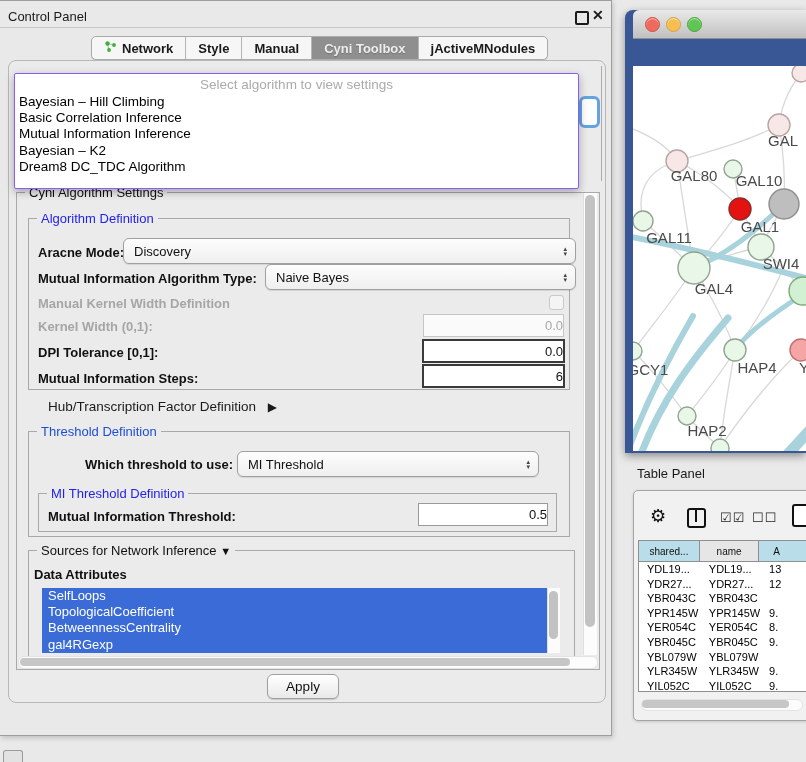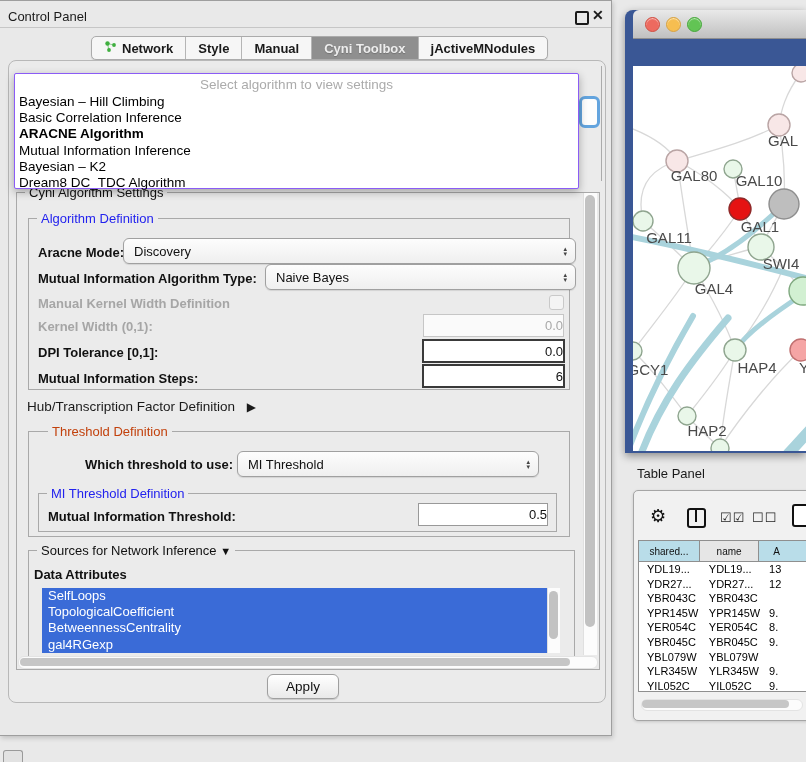--- a/index.html
+++ b/index.html
@@ -32,21 +32,21 @@
   
   .dd{left:14px;top:73px;width:563px;height:114px;background:#FFFFFF;border:1px solid #8b5cf6;border-radius:2px;box-shadow:0 3px 9px rgba(0,0,0,.3);z-index:40;}
   .dd-ph{text-align:center;font-size:13.5px;color:#ABABAB;padding-top:3px;height:17px;}
   .dd-item{font-size:13.5px;line-height:16.2px;padding-left:4px;color:#000;white-space:nowrap;}
   .dd-item.bold{font-weight:bold;}
 
   
   .grp{border:1px solid #A9A9A9;background:transparent;}
   .grp-title{position:absolute;top:-8px;left:8px;background:#EBEBEB;padding:0 4px;font-size:13px;white-space:nowrap;}
   .t-blue{color:#2222EE;}
-  .t-green{color:#c2410c;margin-left:11px;}
+  .t-green{color:#1d4ed8;}
 
   .lbl{font-size:13px;font-weight:bold;color:#111;white-space:nowrap;}
   .lbl-dis{font-size:13px;font-weight:bold;color:#A6A6A6;white-space:nowrap;}
   .lbl-reg{font-size:13.5px;color:#1A1A1A;white-space:nowrap;}
 
   .combo{background:linear-gradient(#FDFDFD,#EFEFEF);border:1px solid #A0A0A0;border-radius:6px;display:flex;align-items:center;font-size:13px;padding-left:10px;box-shadow:0 1px 1px rgba(0,0,0,.1);}
   .combo .val{flex:1;}
   .spin{display:flex;flex-direction:column;align-items:center;justify-content:center;font-size:7px;line-height:5px;color:#444;padding-right:8px;}
 
   .field{border:1px solid #999;background:#fff;font-size:13px;display:flex;align-items:center;justify-content:flex-end;}
@@ -172,21 +172,21 @@
 
   <div class="abs lbl-dis" style="left:38px;top:319px;">Kernel Width (0,1):</div>
   <div class="abs field dis" style="left:423px;top:314px;width:139px;height:21px;">0.0</div>
 
   <div class="abs lbl" style="left:38px;top:345px;">DPI Tolerance [0,1]:</div>
   <div class="abs field strong" style="left:422px;top:339px;width:139px;height:20px;">0.0</div>
 
   <div class="abs lbl" style="left:38px;top:371px;">Mutual Information Steps:</div>
   <div class="abs field strong" style="left:422px;top:364px;width:139px;height:20px;">6</div>
 
-  <div class="abs lbl-reg" style="left:27px;top:399px;">
+  <div class="abs lbl-reg" style="left:48px;top:399px;">
     <span>Hub/Transcription Factor Definition</span>
     <span style="font-size:12px;padding-left:8px;">▶</span>
   </div>
 
   <div class="abs grp" style="left:28px;top:431px;width:540px;height:104px;">
     <span class="grp-title t-green">Threshold Definition</span>
   </div>
 
   <div class="abs lbl" style="left:85px;top:457px;">Which threshold to use:</div>
   <div class="abs combo" style="left:237px;top:451px;width:290px;height:24px;">
@@ -223,21 +223,20 @@
   <div class="abs hthumb" style="left:20px;top:658px;width:550px;height:8px;"></div>
 
   <div class="abs apply-btn">Apply</div>
 
 
   <div class="abs dd">
     <div class="dd-ph">Select algorithm to view settings</div>
     <div id="dd-list">
         <div class="dd-item">Bayesian – Hill Climbing</div>
         <div class="dd-item">Basic Correlation Inference</div>
-        <div class="dd-item bold">ARACNE Algorithm</div>
         <div class="dd-item">Mutual Information Inference</div>
         <div class="dd-item">Bayesian – K2</div>
         <div class="dd-item">Dream8 DC_TDC Algorithm</div>
       </div>
   </div>
 
   <div class="abs bl-frag"></div>
 
   <div class="abs net-frame"></div>
   <div class="abs net-titlebar"></div>

